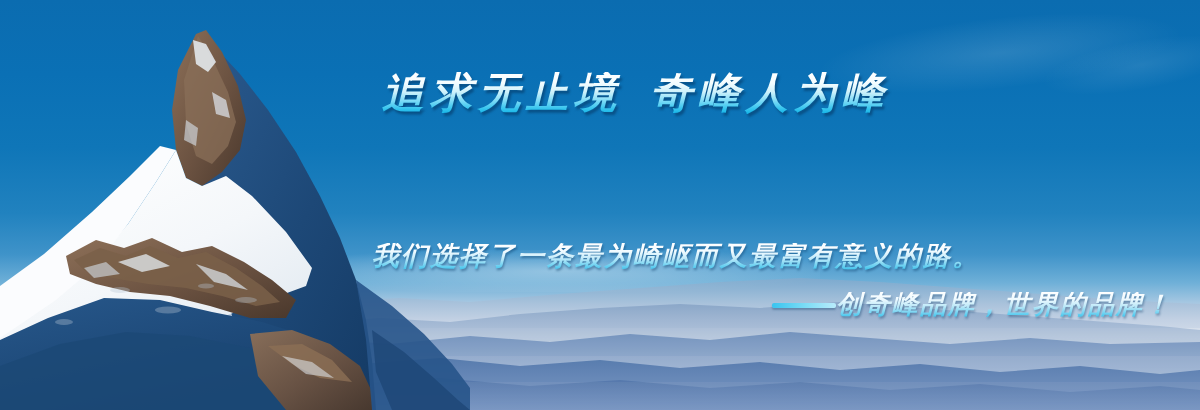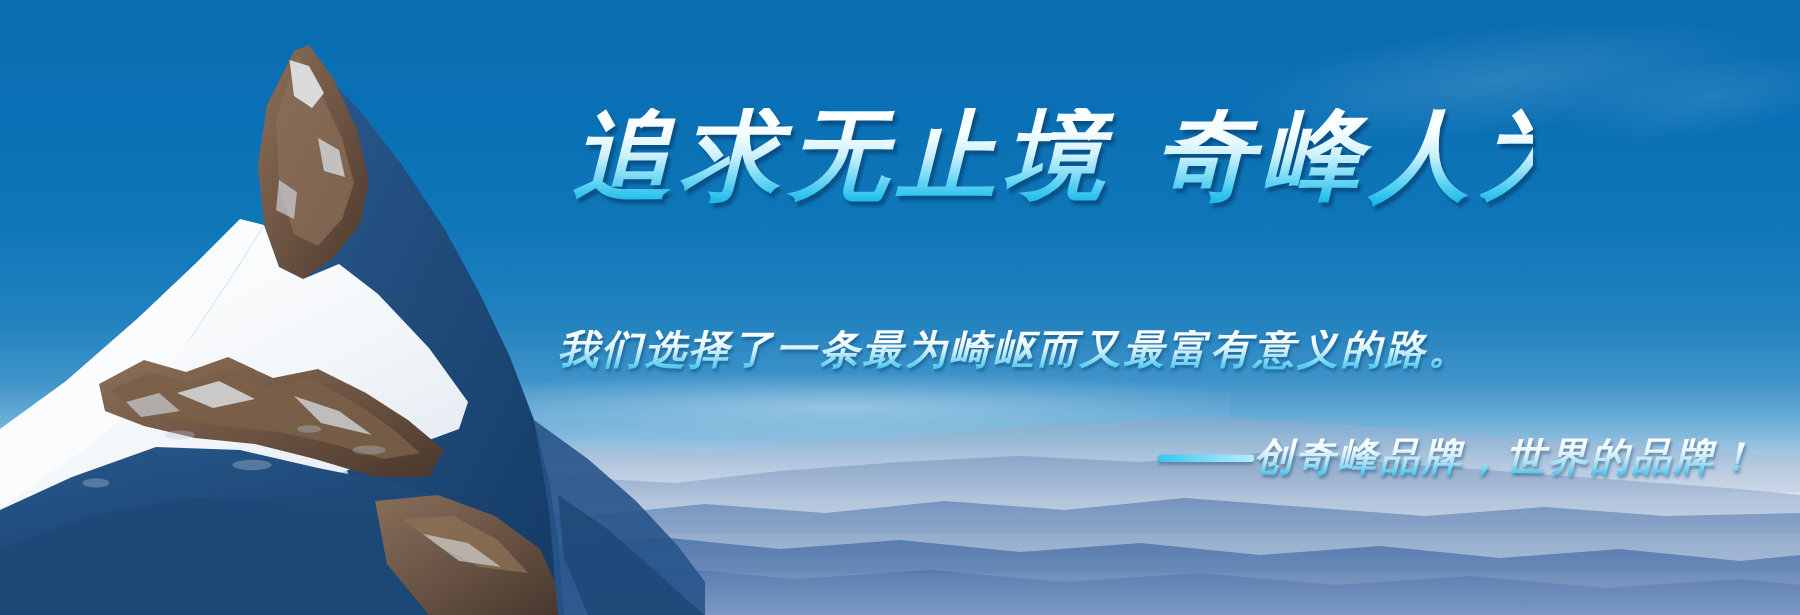--- a/index.html
+++ b/index.html
@@ -90,21 +90,21 @@
     width: 820px; height: 410px;
     pointer-events: none;
   }
 
   .headline {
     position: absolute;
     left: 12px;
     top: 72px;
     width: 640px;
     font-family: "Liberation Serif", serif;
-    font-size: 66px;
+    font-size: 42px;
     font-weight: 700;
     font-style: italic;
     letter-spacing: 6px;
     line-height: 1;
     white-space: nowrap;
     background: linear-gradient(to bottom,
       #ffffff 0%,
       #f4fdff 26%,
       #cdf1fb 48%,
       #7fdcf7 68%,
@@ -134,21 +134,21 @@
       #c6ecfa 55%,
       #7ed7f3 78%,
       #3cc3ec 100%);
     -webkit-background-clip: text;
     background-clip: text;
     color: transparent;
     -webkit-text-fill-color: transparent;
     filter: drop-shadow(1px 2px 1px rgba(10,60,105,0.45));
   }
   .subline-1 { top: 176px; }
-  .subline-2 { top: 220px; left: 2px; text-align: right; }
+  .subline-2 { top: 243px; left: 2px; text-align: right; }
 
   .signature {
     position: absolute;
     right: 18px;
     top: 292px;
     display: flex;
     align-items: center;
     white-space: nowrap;
   }
   .sig-dash {

